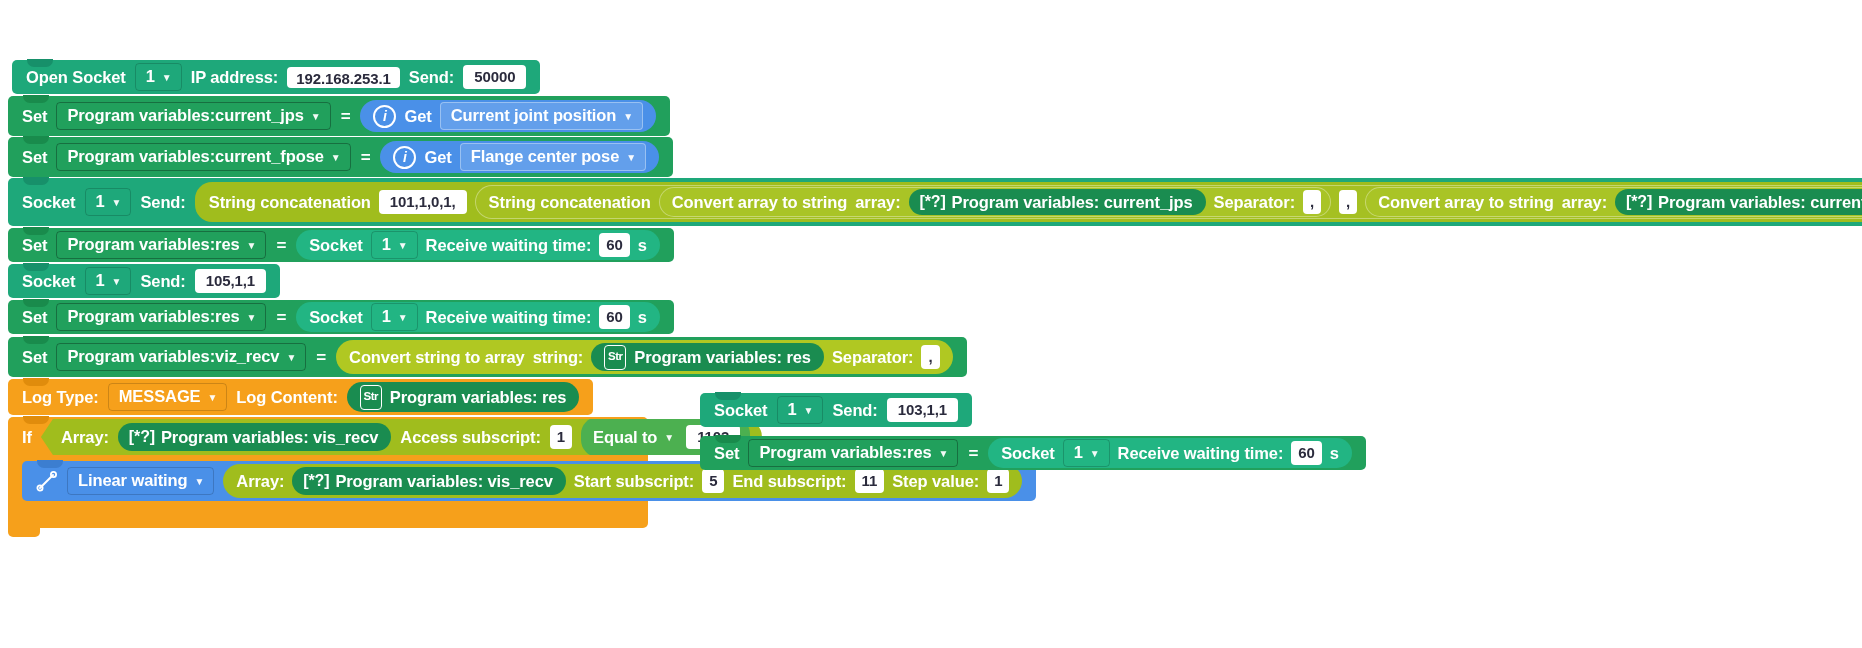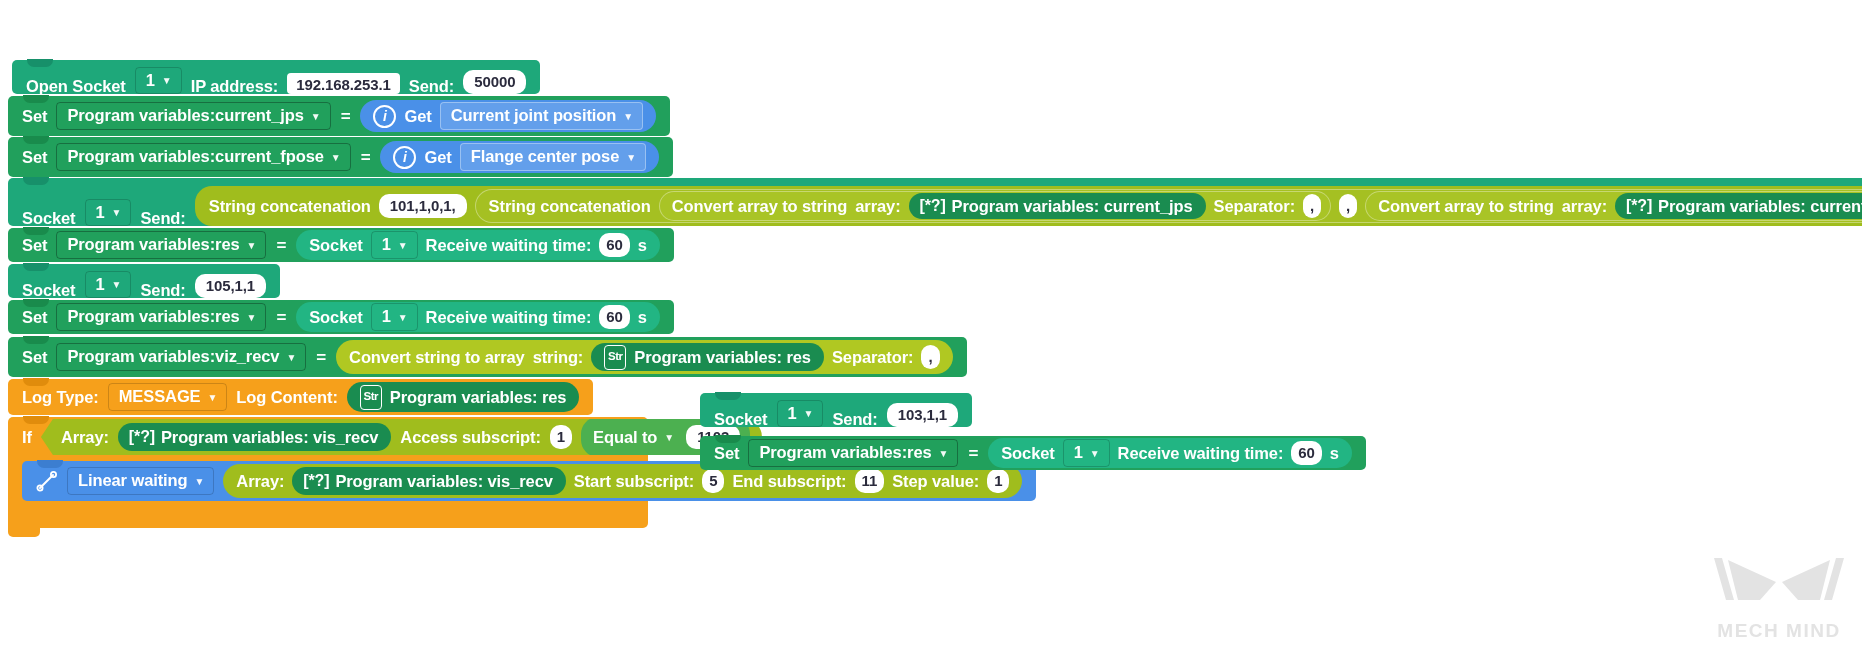--- a/index.html
+++ b/index.html
@@ -25,21 +25,21 @@
     padding: 0 14px;
     border-radius: 5px;
     color: #ffffff;
     font-weight: bold;
     font-size: 16.5px;
     letter-spacing: -0.1px;
     white-space: nowrap;
     line-height: 1;
   }
   .blk.green   { background: #21a05c; }
-  .blk.teal    { background: #1ea87a; align-items: flex-end; }
+  .blk.teal    { background: #1ea87a; }
   .blk.orange  { background: #f6a01b; }
   .blk.blue-b  { background: #4a90e8; }
 
   
   .notch {
     position: absolute;
     top: -1px; left: 15px;
     width: 26px; height: 8px;
     border-radius: 0 0 7px 7px;
   }
@@ -78,21 +78,21 @@
     color: #ffffff; font-weight: bold;
   }
   .dd .caret { font-size: 10px; opacity: .95; transform: translateY(1px); }
 
   .dd.dark { border-color: rgba(0,0,0,0.30); }
 
   .pill {          
     display: inline-flex; align-items: center; justify-content: center;
     min-width: 30px;
     padding: 4px 11px 5px;
-    border-radius: 10px;
+    border-radius: 4px;
     background: #ffffff;
     color: #2b2b3d;
     font-weight: bold;
     font-size: 15px;
   }
   .pill.sq {       
     border-radius: 4px;
     padding: 4px 9px 2px;
   }
   .pill.tiny { min-width: 14px; padding: 4px 7px 5px; }
@@ -434,23 +434,14 @@
       <span class="dd" style="border-color:rgba(0,0,0,.18)">
         <span>1</span>
         <span class="caret">▼</span>
       </span>
       <span>Receive  waiting time:</span>
       <span class="pill tiny">60</span>
       <span>s</span>
     </span>
   </div>
 
-  <div id="watermark">
-    <svg viewBox="0 0 150 70" width="150" height="70">
-      <path d="M10 10 L18 10 L30 52 L22 52 Z" fill="#e3e3e3"></path>
-      <path d="M24 12 L72 34 L56 52 L34 52 Z" fill="#e3e3e3"></path>
-      <path d="M140 10 L132 10 L120 52 L128 52 Z" fill="#e3e3e3"></path>
-      <path d="M126 12 L78 34 L94 52 L116 52 Z" fill="#e3e3e3"></path>
-    </svg>
-    <div class="wm-text">MECH MIND</div>
-  </div>
 
 </div>
 
 </body></html>

